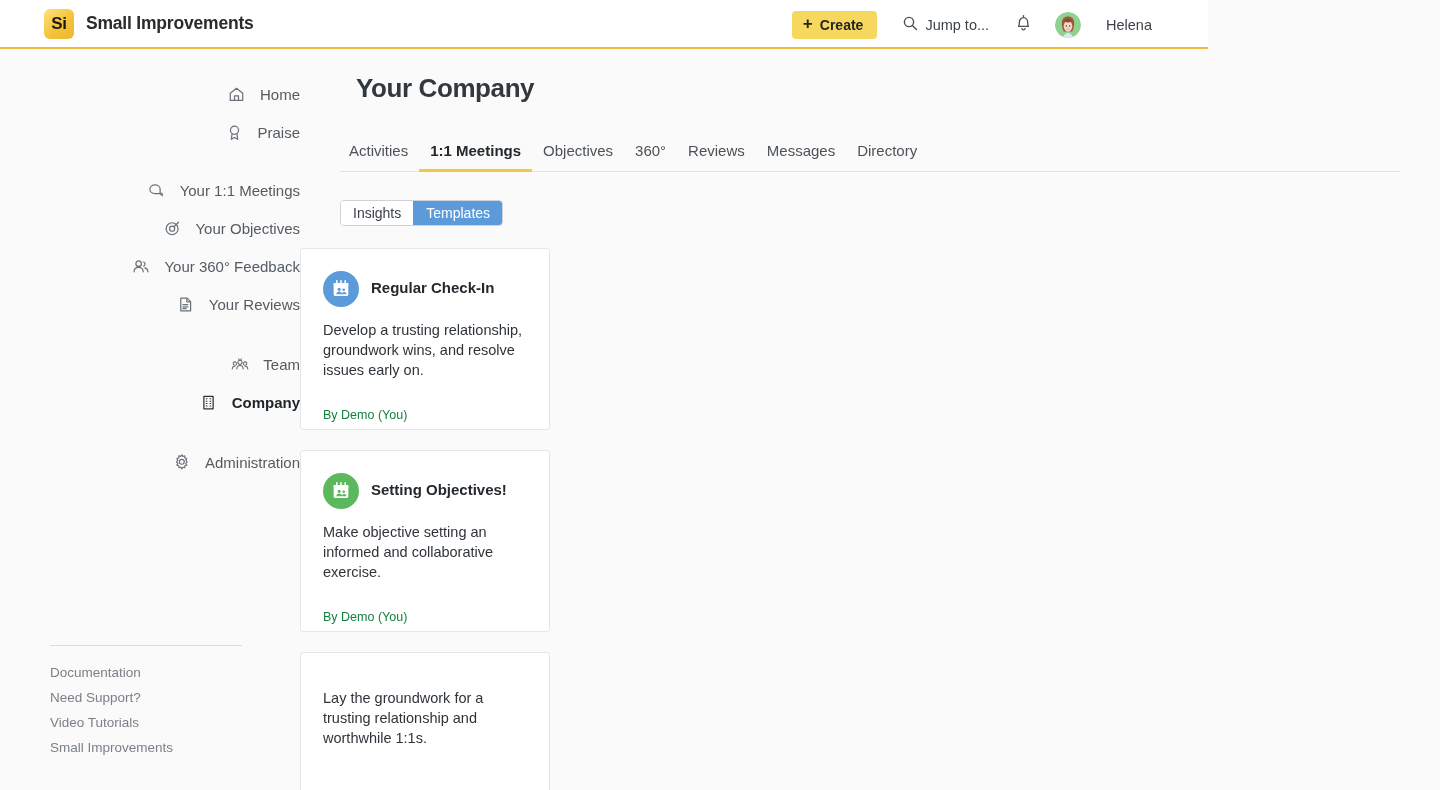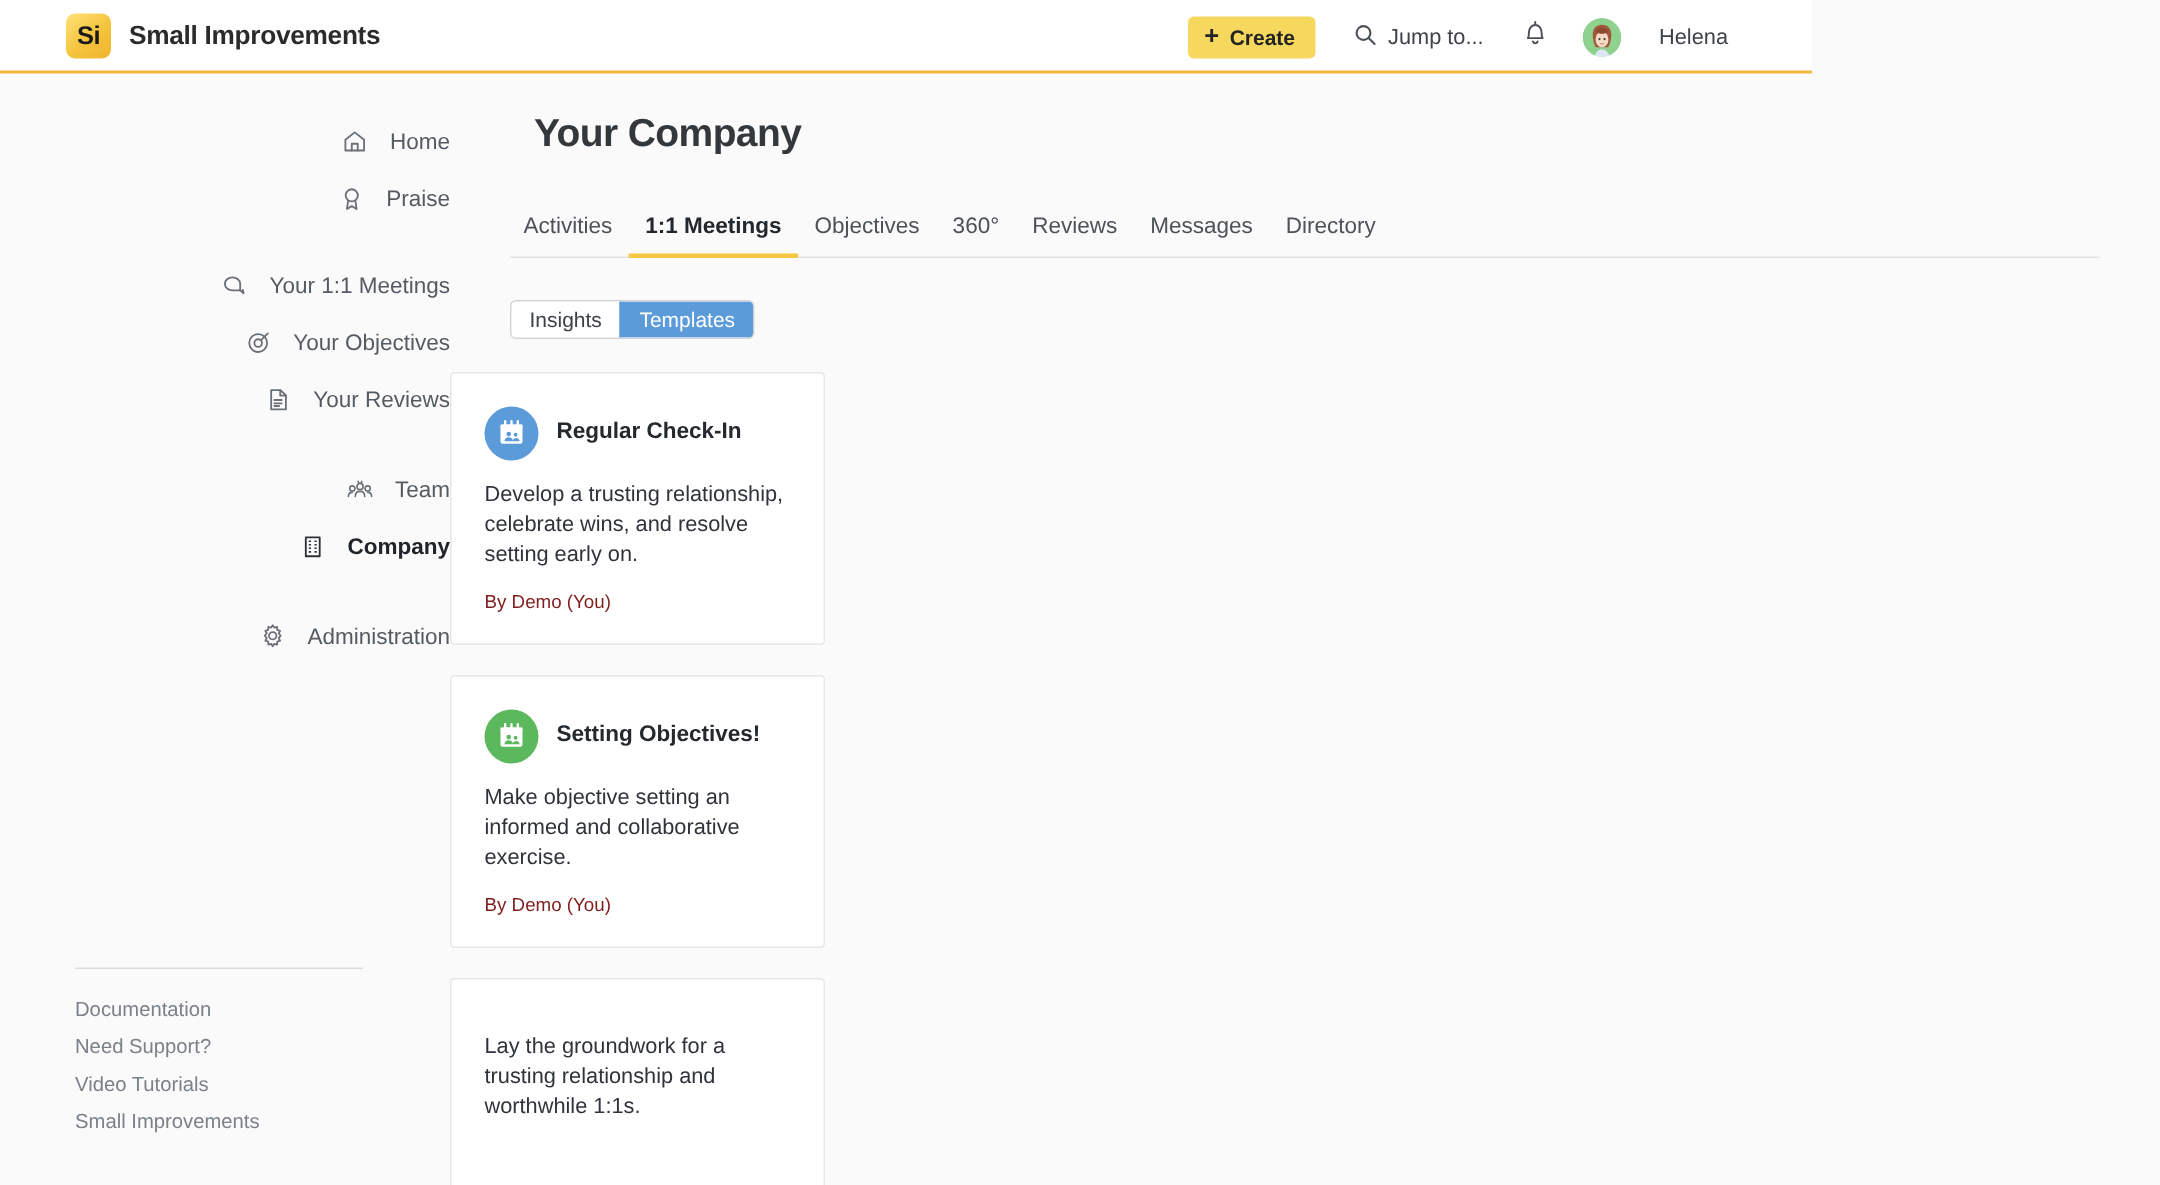--- a/index.html
+++ b/index.html
@@ -286,23 +286,23 @@
   }
   .card-desc {
     margin-top: 13px;
     font-size: 14.5px;
     color: #2f343a;
     line-height: 20px;
   }
   .card-author {
     position: absolute;
     left: 22px;
-    bottom: 21px;
+    bottom: 7px;
     font-size: 12.5px;
-    color: #7f1d1d;
+    color: #15803d;
   }
 
   .card.new {
     background: #fafafa;
     border: 1px solid #e2e4e6;
     display: flex;
     flex-direction: column;
     align-items: center;
     justify-content: flex-start;
     padding: 0;
@@ -415,20 +415,31 @@
       </div>
       <div class="nav-item">
         <span class="nav-icon">
           <svg width="17" height="17" viewBox="0 0 18 18" fill="none" stroke="currentColor" stroke-width="1.3" stroke-linecap="round">
             <circle cx="8.6" cy="9.2" r="6.3"></circle>
             <circle cx="8.6" cy="9.2" r="2.7"></circle>
             <path d="M10.6 7.2 L15.4 2.4"></path>
           </svg>
         </span>
         <span>Your Objectives</span>
+      </div>
+      <div class="nav-item">
+        <span class="nav-icon">
+          <svg width="18" height="17" viewBox="0 0 19 18" fill="none" stroke="currentColor" stroke-width="1.3" stroke-linejoin="round" stroke-linecap="round">
+            <circle cx="7" cy="6" r="2.9"></circle>
+            <path d="M2.2 14.6 C2.2 11.6 4.3 10 7 10 C9.7 10 11.8 11.6 11.8 14.6"></path>
+            <path d="M12.4 4.2 A2.5 2.5 0 0 1 12.4 8.6"></path>
+            <path d="M13.6 10.4 C15.6 10.9 16.8 12.3 16.8 14.6"></path>
+          </svg>
+        </span>
+        <span>Your 360° Feedback</span>
       </div>
       <div class="nav-item">
         <span class="nav-icon">
           <svg width="17" height="17" viewBox="0 0 18 18" fill="none" stroke="currentColor" stroke-width="1.3" stroke-linejoin="round" stroke-linecap="round">
             <path d="M4 2.2 H10.6 L14.4 6 V15.8 H4 Z"></path>
             <path d="M10.4 2.4 V6.1 H14.2"></path>
             <path d="M6.3 9.2 H11.4 M6.3 11.6 H11.4 M6.3 13.4 H9.6"></path>
           </svg>
         </span>
         <span>Your Reviews</span>
@@ -511,21 +522,21 @@
               <rect x="4" y="5.5" width="16" height="2.6" fill="#ffffff"></rect>
               <path d="M7.4 3v3M12 3v3M16.6 3v3" stroke="#ffffff" stroke-width="1.7" stroke-linecap="round"></path>
               <circle cx="10" cy="12.4" r="1.7" fill="#5b9bd9"></circle>
               <circle cx="15" cy="12.9" r="1.4" fill="#5b9bd9"></circle>
               <path d="M6.9 17.6c0-1.8 1.4-2.9 3.1-2.9s3.1 1.1 3.1 2.9z" fill="#5b9bd9"></path>
               <path d="M12.9 17.6c0-1.5 1.1-2.4 2.5-2.4s2.5.9 2.5 2.4z" fill="#5b9bd9"></path>
             </svg>
           </div>
           <div class="card-title">Regular Check-In</div>
         </div>
-        <div class="card-desc">Develop a trusting relationship, celebrate wins, and resolve setting early on.</div>
+        <div class="card-desc">Develop a trusting relationship, groundwork wins, and resolve issues early on.</div>
         <div class="card-author">By Demo (You)</div>
       </div>
 
       <div class="card">
         <div class="card-head">
           <div class="card-icon" style="background:#5cb85c">
             <svg width="22" height="22" viewBox="0 0 24 24">
               <rect x="4" y="5.5" width="16" height="14" rx="1.6" fill="#ffffff"></rect>
               <rect x="4" y="5.5" width="16" height="2.6" fill="#ffffff"></rect>
               <path d="M7.4 3v3M12 3v3M16.6 3v3" stroke="#ffffff" stroke-width="1.7" stroke-linecap="round"></path>

